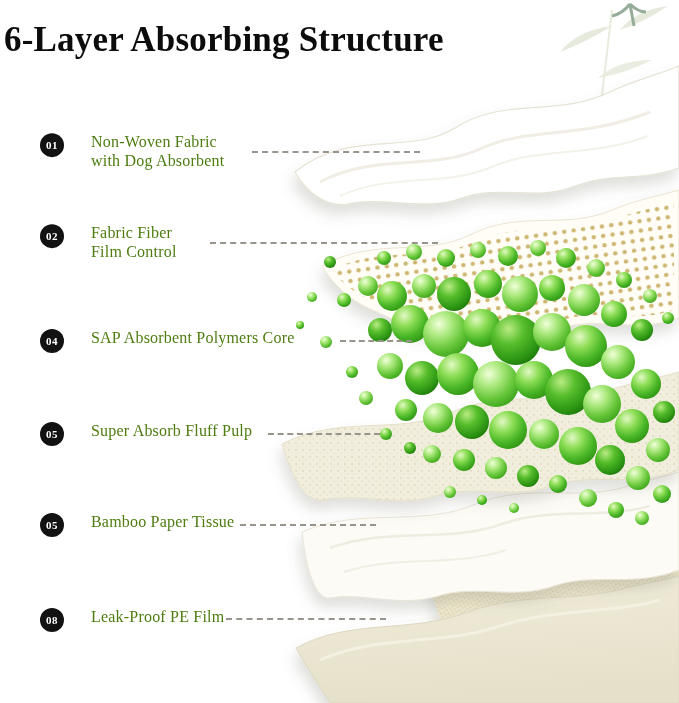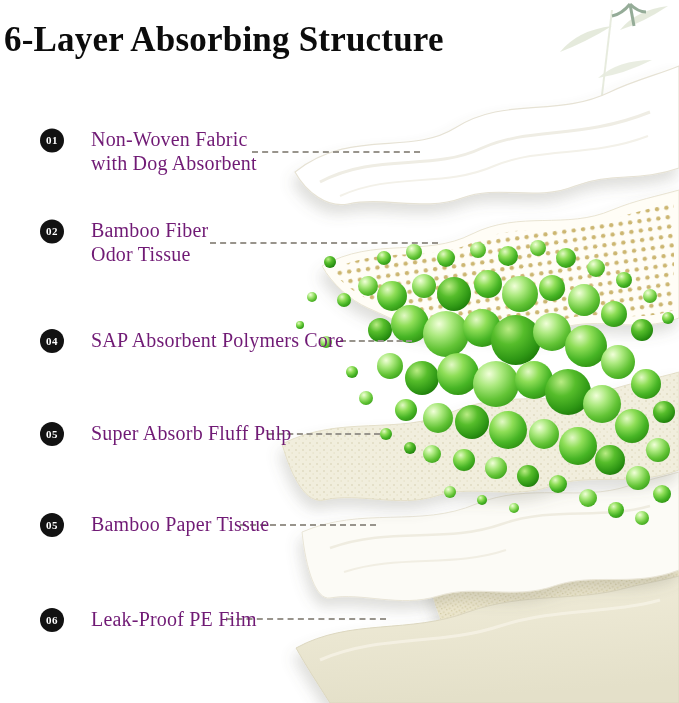--- a/index.html
+++ b/index.html
@@ -12,21 +12,21 @@
     position:absolute;left:4px;top:20px;margin:0;z-index:4;
     font-size:35px;font-weight:900;letter-spacing:.2px;color:var(--title,#0c0c0c);
     white-space:nowrap;
   }
   .row{position:absolute;left:40px;display:flex;align-items:flex-start;gap:27px;z-index:3;transform:translateY(-50%);}
   .badge{
     width:24px;height:24px;border-radius:50%;flex:0 0 auto;
     background:var(--badge,#121212);color:#fff;font-size:11px;font-weight:700;
     display:flex;align-items:center;justify-content:center;letter-spacing:.5px;
   }
-  .lbl{font-size:20px;font-weight:500;color:#701a75;line-height:1.18;letter-spacing:.2px;}
+  .lbl{font-size:16px;font-weight:500;color:#4d7c0f;line-height:1.18;letter-spacing:.2px;}
   .dash{position:absolute;height:0;border-top:2px dashed var(--connector-gray,#98948c);z-index:2;}
 </style>
 </head>
 <body>
 
 <div class="canvas">
 
   <svg class="art" viewBox="0 0 679 703">
     <defs>
       <filter id="sh" x="-20%" y="-20%" width="140%" height="170%">
@@ -186,22 +186,22 @@
   <div class="row" style="top:152px">
     <div class="badge">01</div>
     <div class="lbl">
       <div>Non-Woven Fabric</div>
       <div>with Dog Absorbent</div>
     </div>
   </div>
   <div class="row" style="top:243px">
     <div class="badge">02</div>
     <div class="lbl">
-      <div>Bamboo Fiber</div>
-      <div>Odor Tissue</div>
+      <div>Fabric Fiber</div>
+      <div>Film Control</div>
     </div>
   </div>
   <div class="row" style="top:341px">
     <div class="badge">04</div>
     <div class="lbl">
       <div>SAP Absorbent Polymers Core</div>
     </div>
   </div>
   <div class="row" style="top:434px">
     <div class="badge">05</div>
@@ -209,21 +209,21 @@
       <div>Super Absorb Fluff Pulp</div>
     </div>
   </div>
   <div class="row" style="top:525px">
     <div class="badge">05</div>
     <div class="lbl">
       <div>Bamboo Paper Tissue</div>
     </div>
   </div>
   <div class="row" style="top:620px">
-    <div class="badge">06</div>
+    <div class="badge">08</div>
     <div class="lbl">
       <div>Leak-Proof PE Film</div>
     </div>
   </div>
 
   <div class="dash" style="left:252px;top:151px;width:168px"></div>
   <div class="dash" style="left:210px;top:242px;width:228px"></div>
   <div class="dash" style="left:340px;top:340px;width:72px"></div>
   <div class="dash" style="left:268px;top:433px;width:112px"></div>
   <div class="dash" style="left:240px;top:524px;width:136px"></div>

